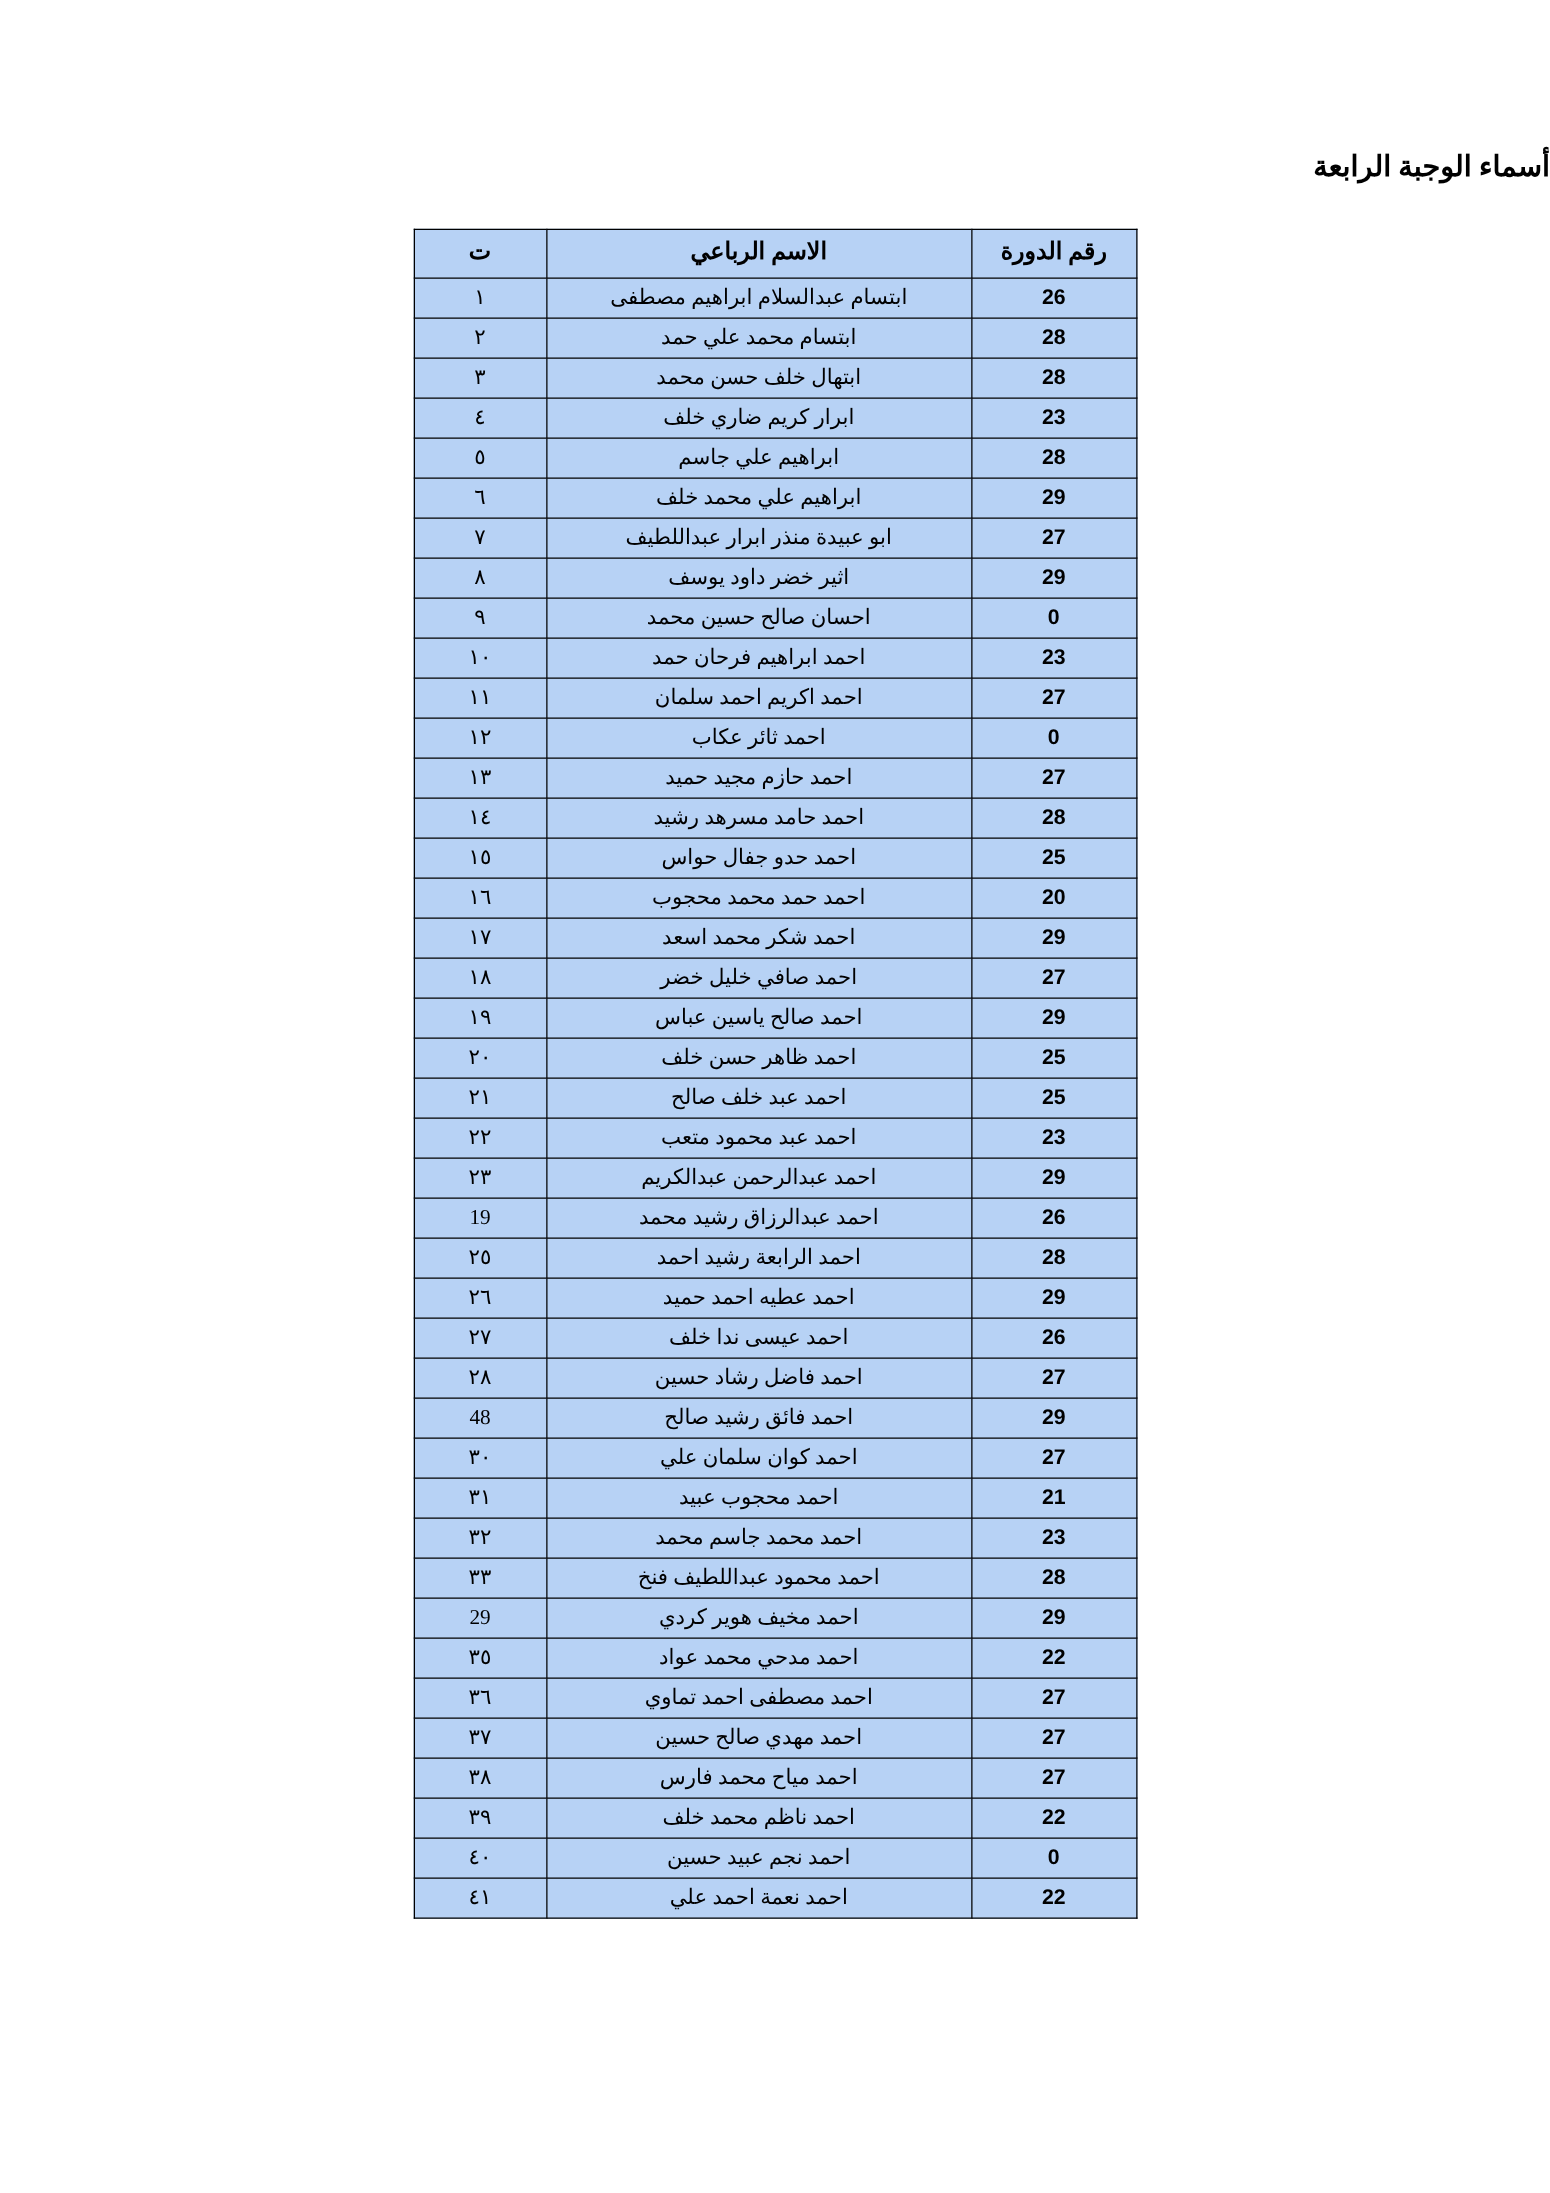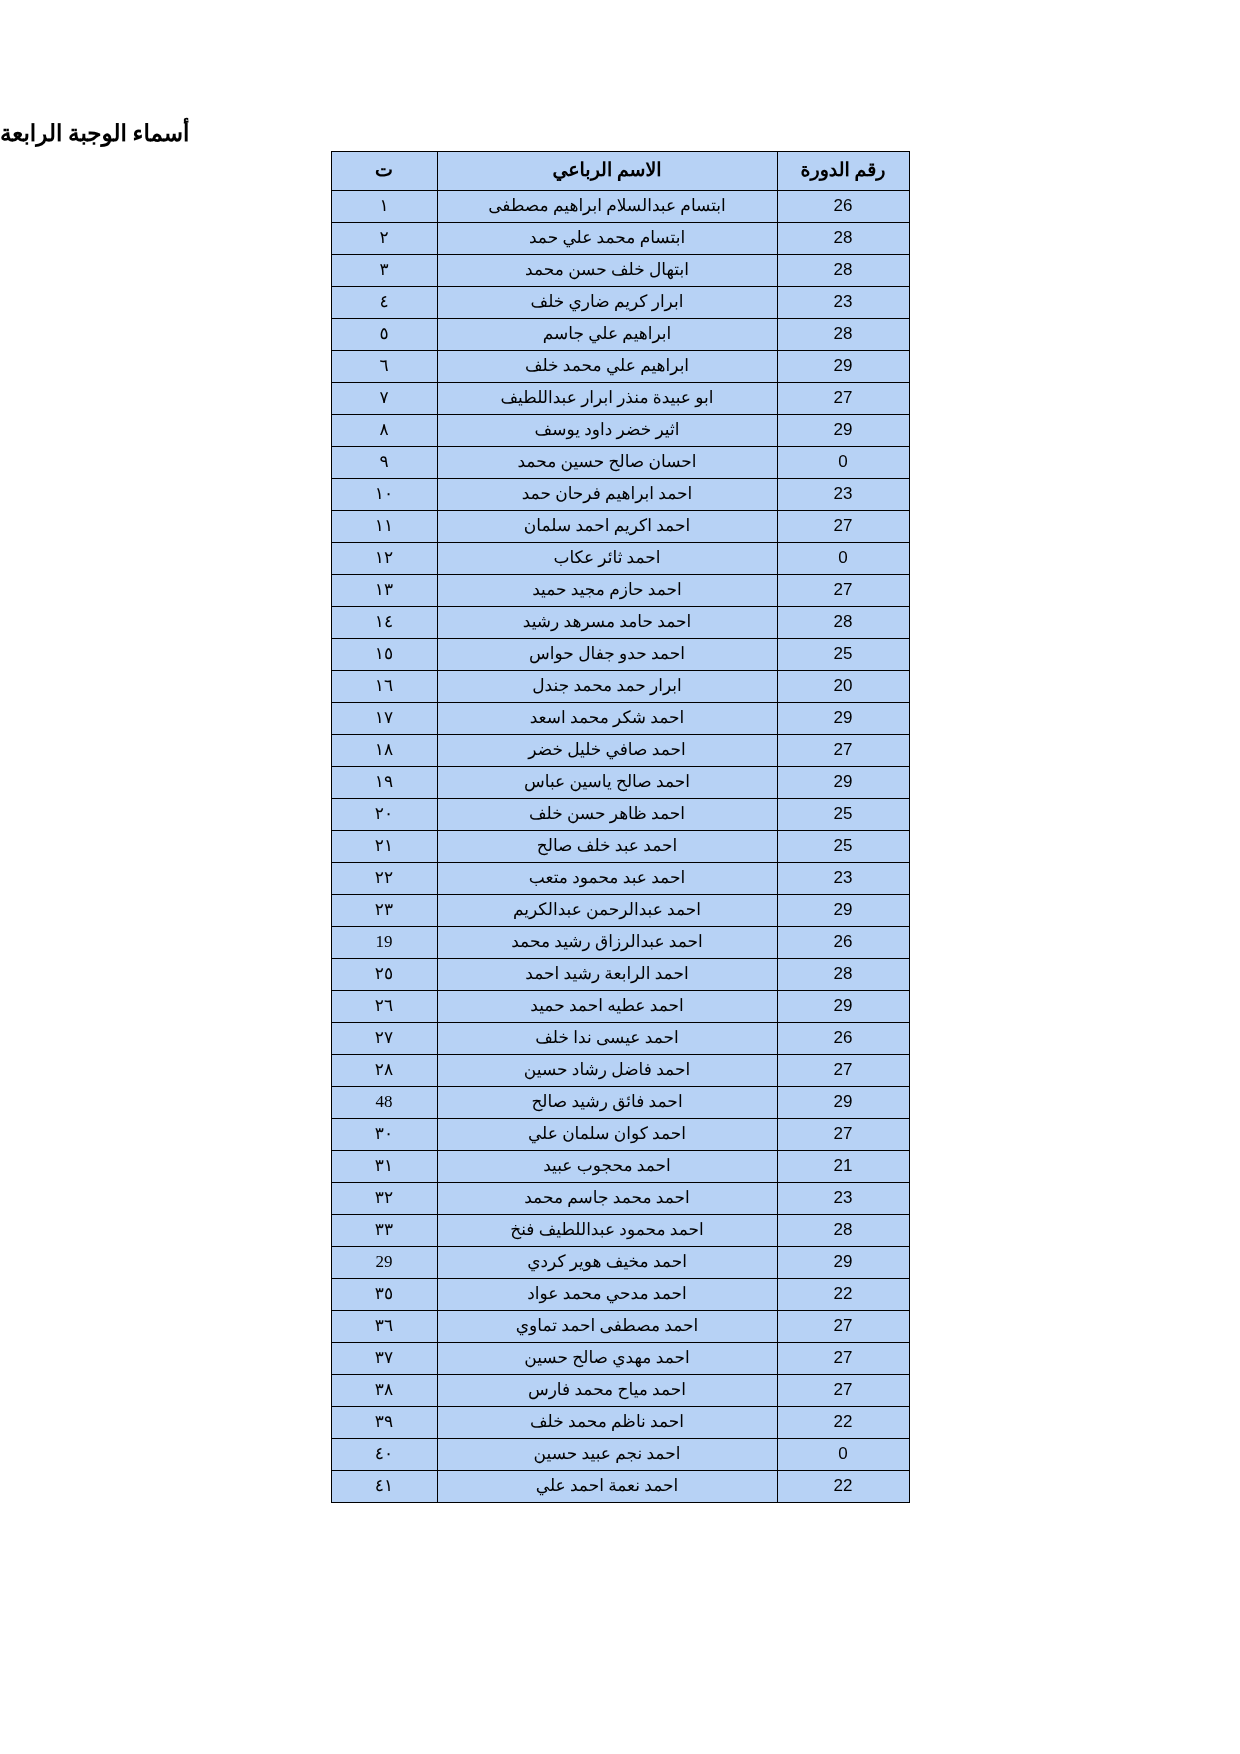--- a/index.html
+++ b/index.html
@@ -14,25 +14,25 @@
     color: #000000;
     position: relative;
   }
   .page {
     width: 1240px;
     height: 1754px;
     box-sizing: border-box;
     padding: 120px 0 0 0;
   }
   .doc-title {
-    text-align: left;
+    text-align: right;
     font-size: 23px;
     font-weight: bold;
     font-family: "Liberation Serif", "DejaVu Serif", serif;
-    margin: 0 0 4px 0;
+    margin: 0 0 36px 0;
     letter-spacing: 0px;
   }
   .table-wrap {
     display: flex;
     justify-content: center;
   }
   table.roster {
     border-collapse: collapse;
     table-layout: fixed;
     width: 578px;
@@ -52,21 +52,21 @@
     font-weight: bold;
     font-size: 19px;
     padding: 7px 2px 9px 2px;
   }
   col.c-course { width: 132px; }
   col.c-name   { width: 340px; }
   col.c-idx    { width: 106px; }
   td.course {
     font-family: "Liberation Sans", sans-serif;
     font-size: 17px;
-    font-weight: normal;
+    font-weight: bold;
   }
   td.name {
     font-size: 18px;
   }
   td.idx {
     font-size: 17px;
   }
   th.h-course, th.h-name, th.h-idx {
     font-family: "Liberation Serif", "DejaVu Serif", serif;
   }
@@ -163,21 +163,21 @@
             <td class="name">احمد حامد مسرهد رشيد</td>
             <td class="idx">١٤</td>
           </tr>
           <tr>
             <td class="course">25</td>
             <td class="name">احمد حدو جفال حواس</td>
             <td class="idx">١٥</td>
           </tr>
           <tr>
             <td class="course">20</td>
-            <td class="name">ابرار حمد محمد جندل</td>
+            <td class="name">احمد حمد محمد محجوب</td>
             <td class="idx">١٦</td>
           </tr>
           <tr>
             <td class="course">29</td>
             <td class="name">احمد شكر محمد اسعد</td>
             <td class="idx">١٧</td>
           </tr>
           <tr>
             <td class="course">27</td>
             <td class="name">احمد صافي خليل خضر</td>

